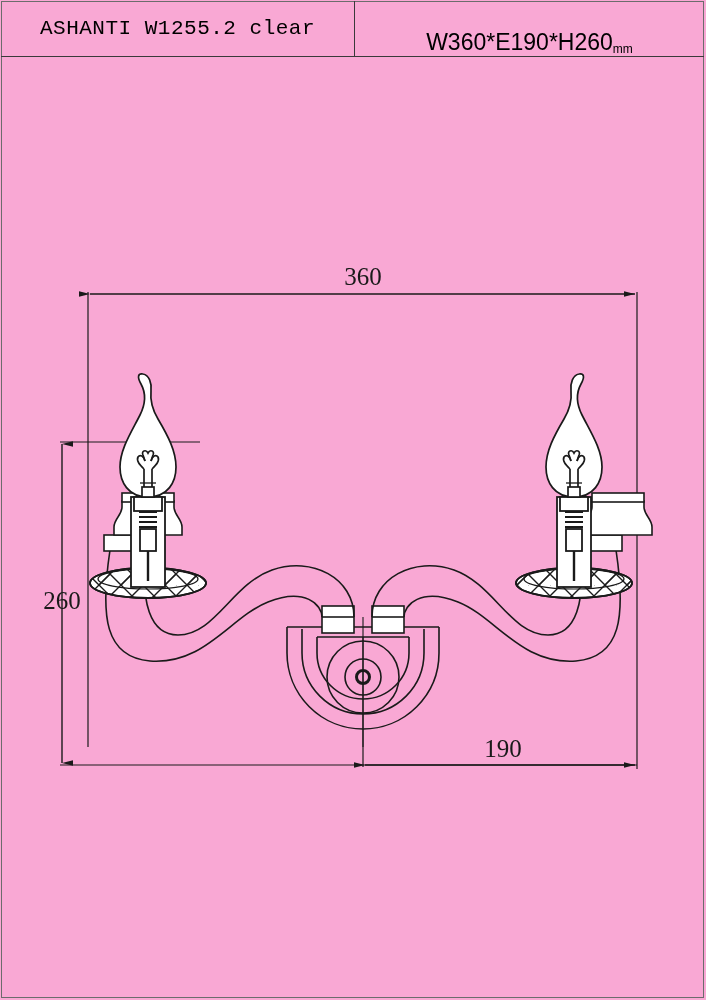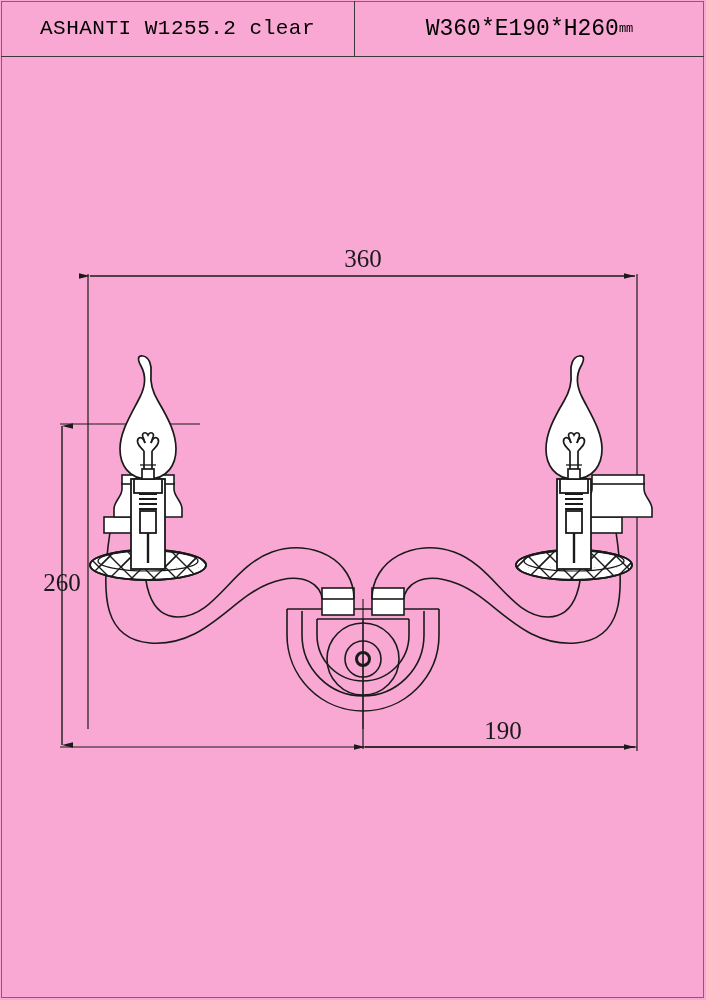--- a/index.html
+++ b/index.html
@@ -49,30 +49,31 @@
   }
   #title-cell-name {
     width: 354px;
     border-right: 1px solid #3a3a3a;
     font-family: "Liberation Mono", "DejaVu Sans Mono", monospace;
     font-size: 21px;
     letter-spacing: 0.5px;
   }
   #title-cell-dims {
     flex: 1;
-    font-family: Liberation Mono, monospace;
+    font-family: Liberation Sans, sans-serif;
     font-size: 23px;
+    align-items: flex-end;
   }
   #title-cell-dims .unit {
     font-size: 12px;
   }
   #drawing-area {
     position: absolute;
     left: 0;
-    top: 39px;
+    top: 57px;
     width: 580px;
     height: 942px;
   }
   svg.draw {
     display: block;
   }
   .dimtext {
     font-family: "Liberation Serif", "DejaVu Serif", serif;
     font-size: 25px;
     fill: #1a1a1a;

